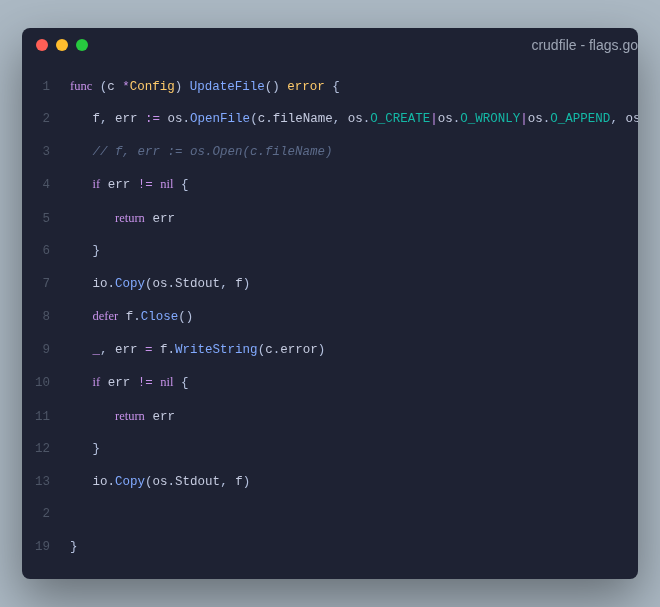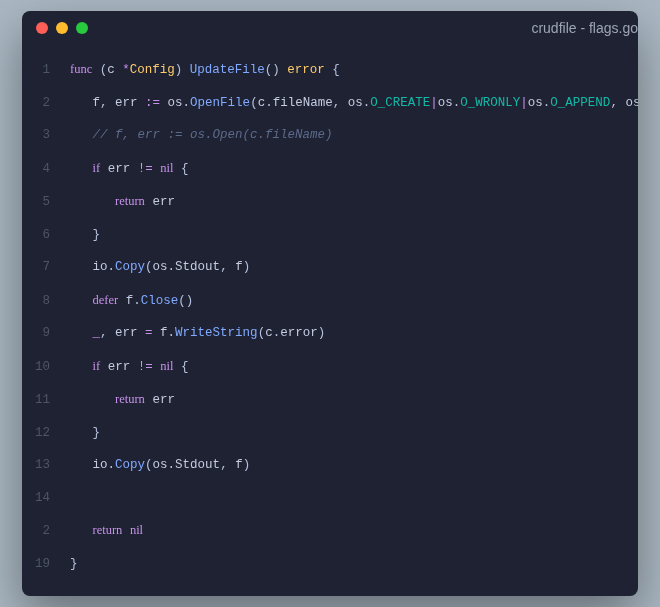--- a/index.html
+++ b/index.html
@@ -139,25 +139,20 @@
       </div>
       <div class="line">
         <div class="lineno">12</div>
         <div class="code"><span>   </span><span class="punct">}</span></div>
       </div>
       <div class="line">
         <div class="lineno">13</div>
         <div class="code"><span>   </span><span class="pkg">io</span><span class="punct">.</span><span class="fn">Copy</span><span class="punct">(</span><span class="pkg">os</span><span class="punct">.</span><span class="id">Stdout</span><span class="punct">, </span><span class="id">f</span><span class="punct">)</span></div>
       </div>
       <div class="line">
-        <div class="lineno">14</div>
-        <div class="code"></div>
-      </div>
-      <div class="line">
         <div class="lineno">2</div>
-        <div class="code"><span>   </span><span class="kw">return</span><span> </span><span class="kw">nil</span></div>
       </div>
       <div class="line">
         <div class="lineno">19</div>
         <div class="code"><span class="punct">}</span></div>
       </div>
     </div>
 </div>
 
 </body></html>

